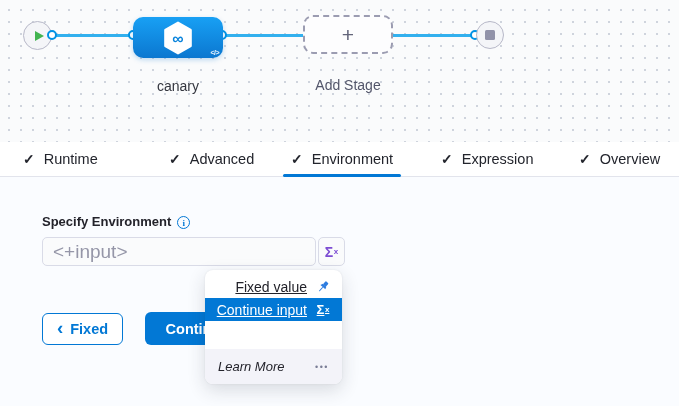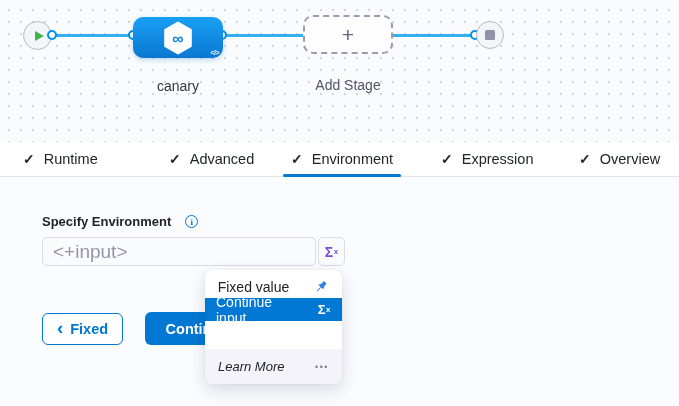--- a/index.html
+++ b/index.html
@@ -87,21 +87,21 @@
   .tab.t3 { left:441px; } .tab.t4 { left:579px; }
   .tab.active .tab-label { font-weight:500; }
   .tab.active::after {
     content:""; position:absolute; left:-8px; right:-8px; bottom:-1px;
     height:3px; background:#0278d5; border-radius:2px;
   }
 
   
   .form-label-row {
     position:absolute; left:42px; top:214px;
-    display:flex; align-items:center; gap:14px;
+    display:flex; align-items:flex-end; gap:6px;
   }
   .form-label { font-size:13px; font-weight:600; color:#23232b; }
   .info-icon {
     width:13px; height:13px; border:1.3px solid #0278d5; border-radius:50%;
     color:#0278d5; font-size:9px; font-weight:bold;
     display:inline-flex; align-items:center; justify-content:center;
     font-family:"Liberation Serif", serif; cursor:pointer;
   }
   .env-input {
     position:absolute; left:42px; top:237px; width:274px; height:29px;
@@ -138,22 +138,22 @@
   
   .dropdown {
     position:absolute; left:205px; top:270px; width:137px; height:114px;
     background:#fff; border-radius:8px; overflow:hidden; z-index:5;
     box-shadow:0 6px 18px rgba(40,41,61,.16), 0 0 2px rgba(40,41,61,.1);
     display:flex; flex-direction:column;
   }
   .dd-menu { padding:5px 0; }
   .dd-item {
     height:23px; padding:0 11px;
-    display:flex; align-items:center; justify-content:center; gap:24px;
-    font-size:14px; color:#22222a; cursor:pointer;
+    display:flex; align-items:center; justify-content:flex-end; gap:8px;
+    font-size:14px; color:#22222a; cursor:pointer;text-decoration:underline;
   }
   .dd-item.selected { background:#0278d5; color:#fff; }
   .dd-icon { width:16px; display:flex; justify-content:center; align-items:center; }
   .sigma-white { color:#fff; font-size:13px; font-weight:bold; }
   .fx-icon { color:#ff7b26; font-size:13px; font-style:italic; font-weight:bold; }
   .fx-icon sub { font-size:8px; font-style:normal; }
   .dd-footer {
     margin-top:auto; height:35px; background:#f3f3f9;
     display:flex; align-items:center; justify-content:space-between;
     padding:0 13px; font-size:13px; color:#23232b;

